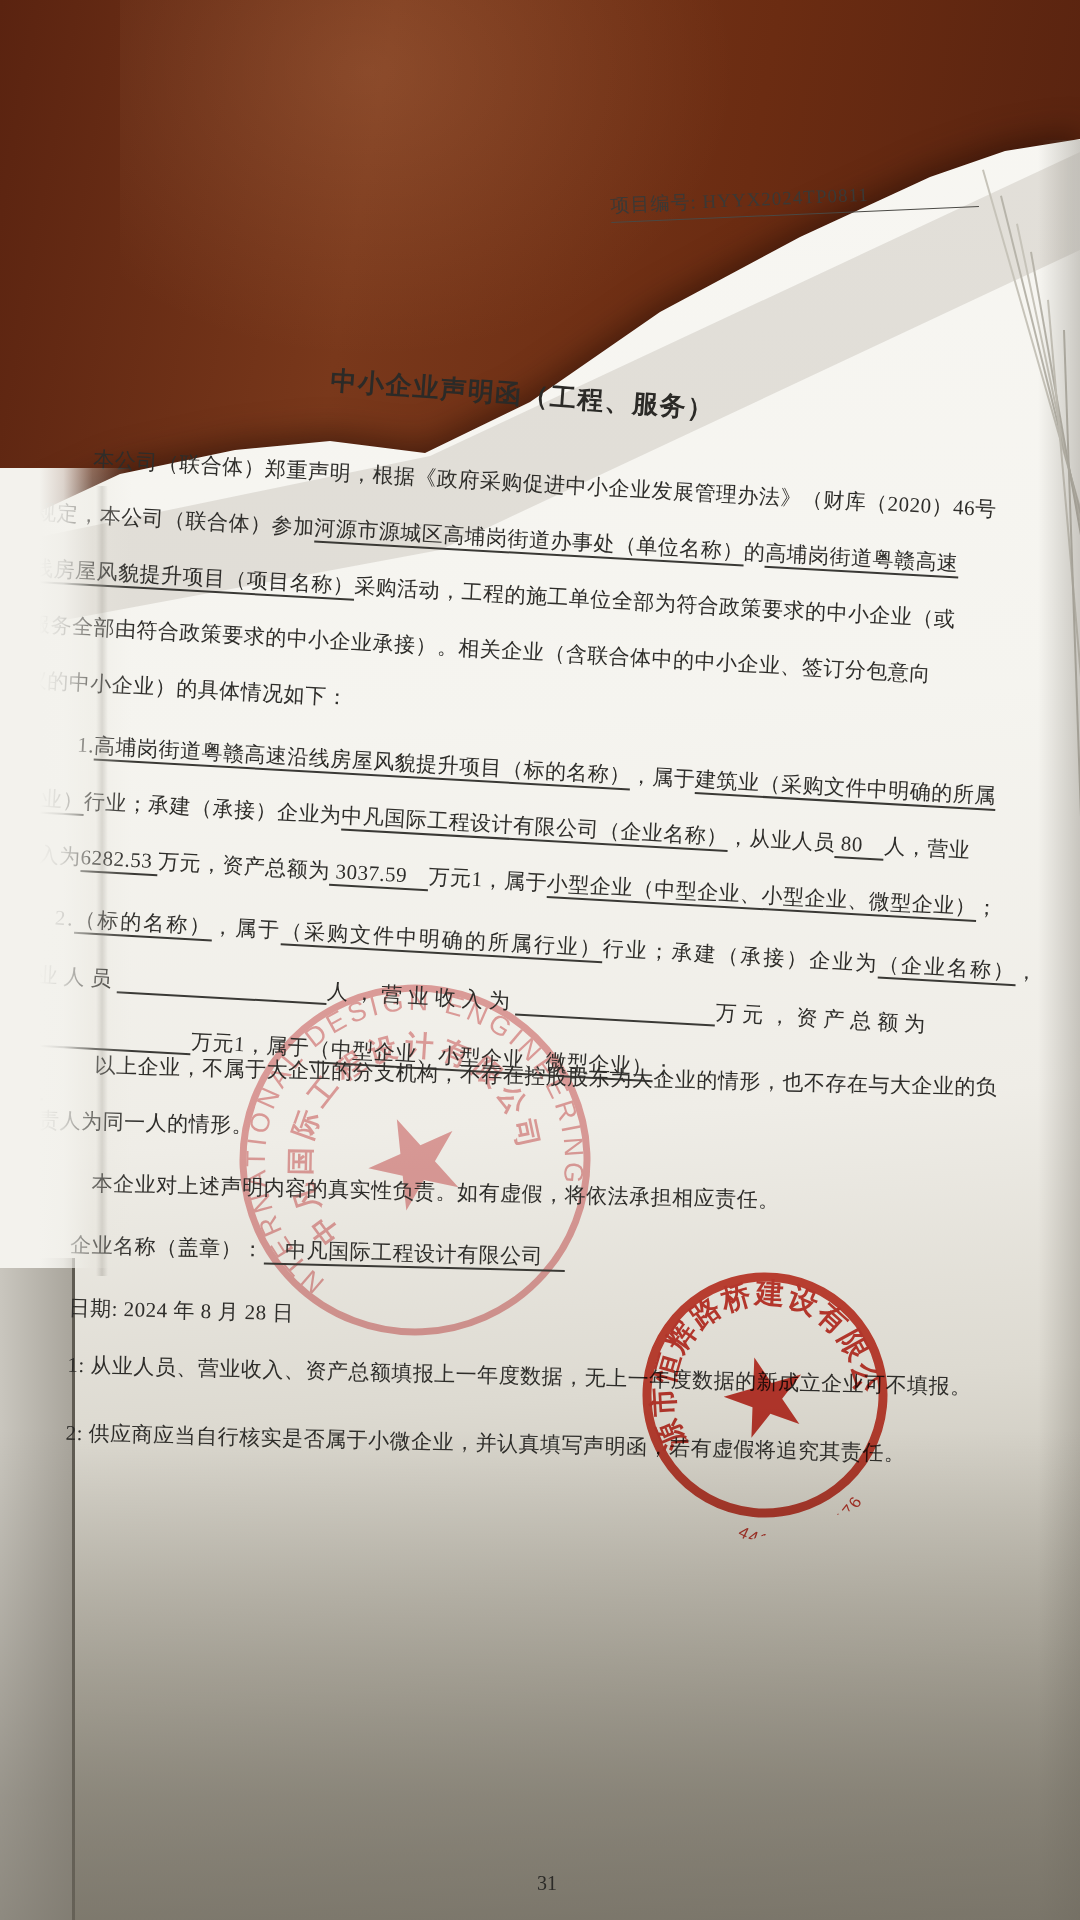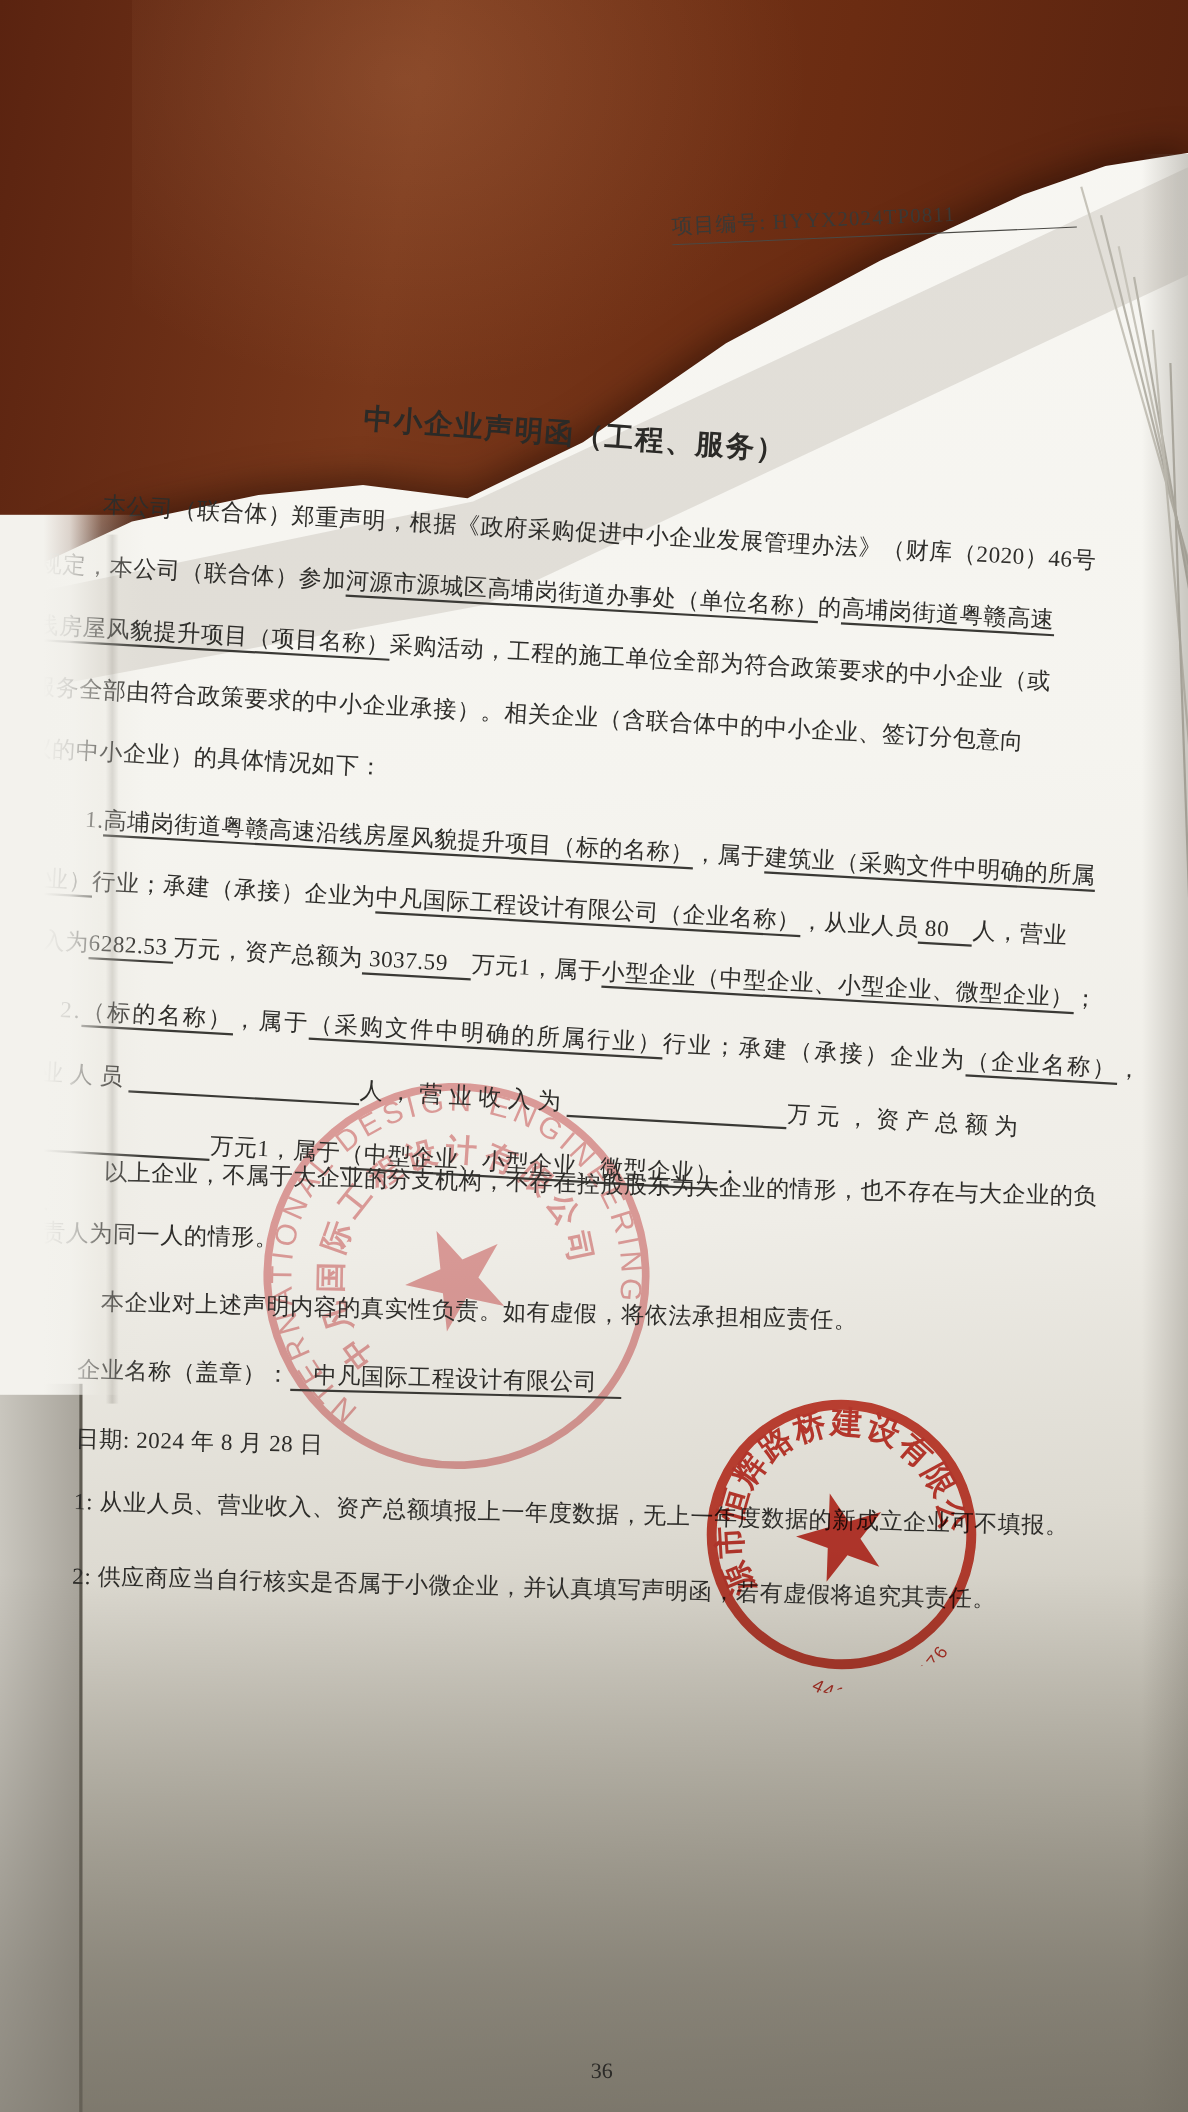--- a/index.html
+++ b/index.html
@@ -141,13 +141,13 @@
     <circle cx="135" cy="135" r="118" fill="none" stroke="#c93122" stroke-width="9"></circle>
     <text class="s2cn" text-anchor="middle"><textPath href="#s2top" startOffset="50%">河源市恒辉路桥建设有限公司</textPath></text>
     <text class="s2star" x="135" y="172" text-anchor="middle">★</text>
     <text class="s2num" text-anchor="middle"><textPath href="#s2bot" startOffset="50%">4416000019176</textPath></text>
   </svg>
 </div>
 
 <div class="bottom-shadow"></div>
 <div class="curl-overlay"></div>
 
-<div class="page-number">36</div>
+<div class="page-number">31</div>
 
 </body></html>

